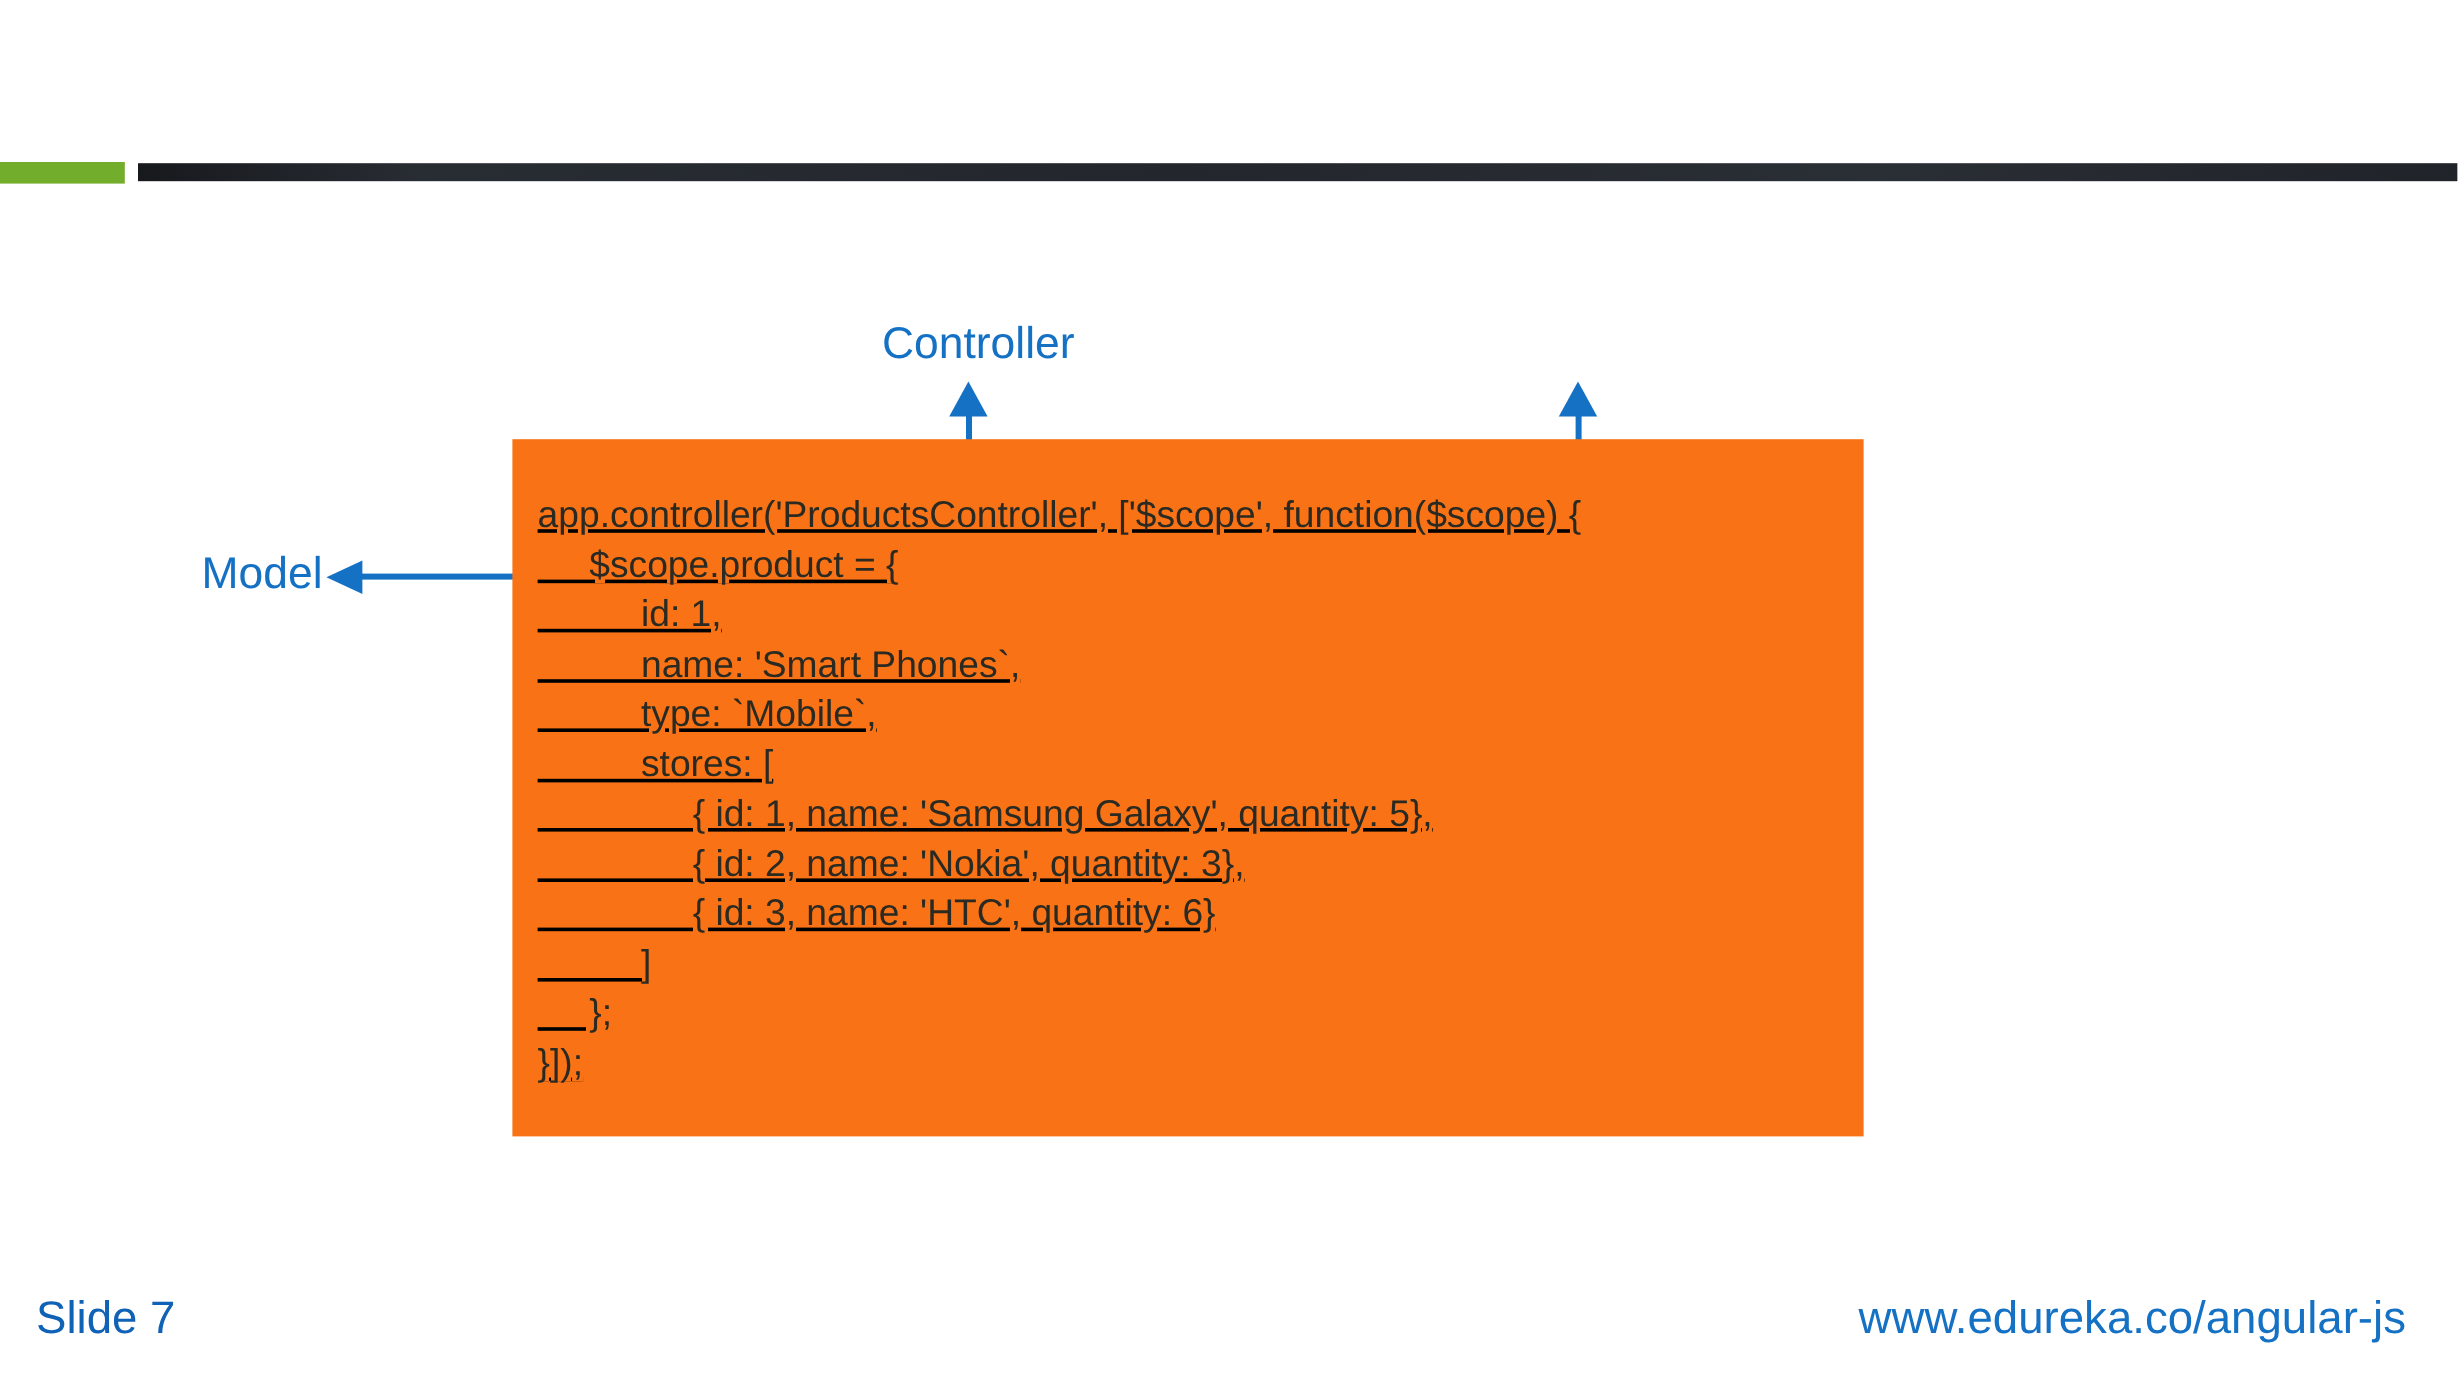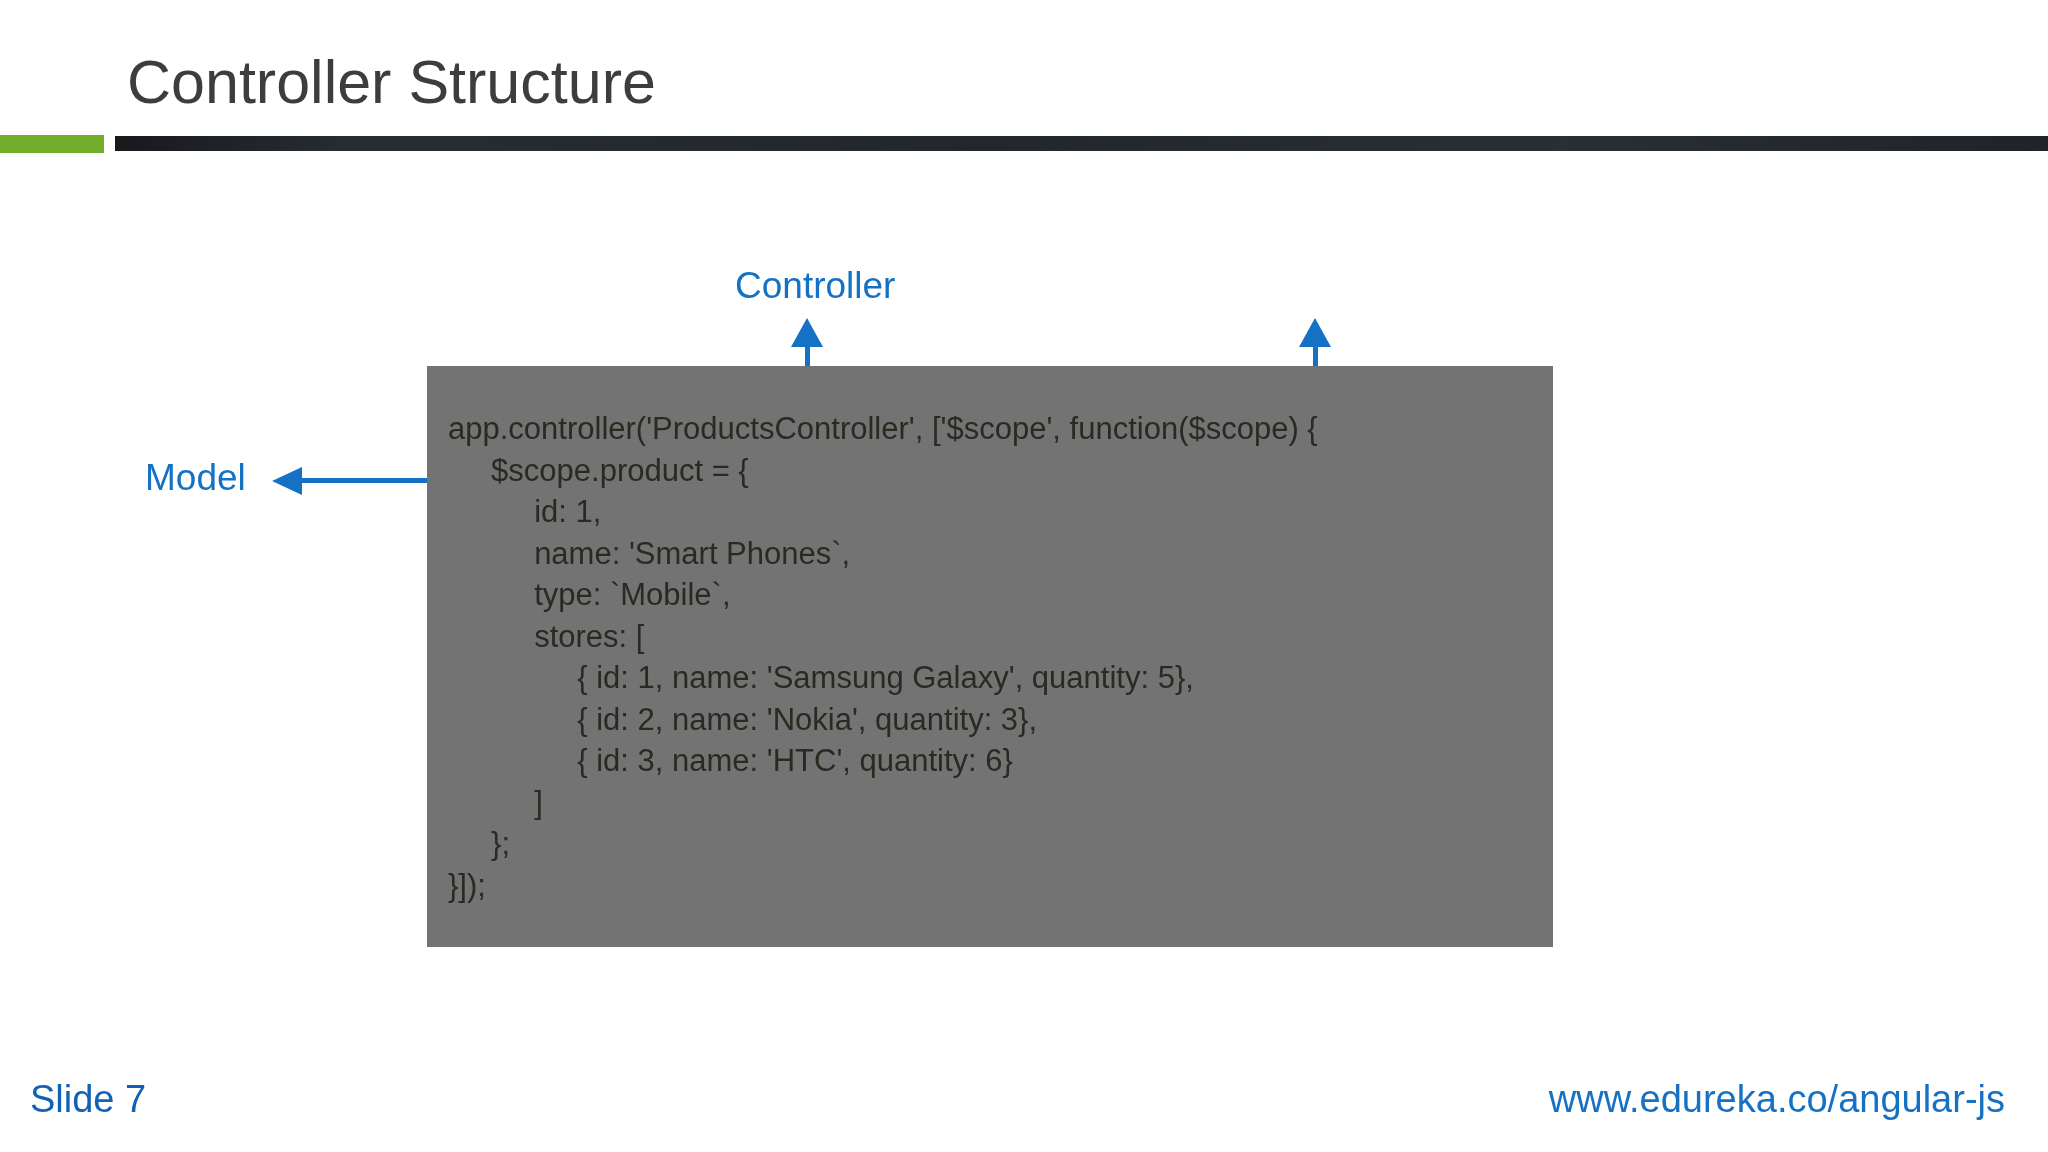--- a/index.html
+++ b/index.html
@@ -19,36 +19,37 @@
     background: #72ad2b;
   }
   .dark-bar {
     position: absolute; left: 115px; top: 136px; width: 1933px; height: 15px;
     background: linear-gradient(90deg, #17191d 0%, #282c33 12%, #23272d 45%, #2a2e35 75%, #202329 100%);
   }
 
   
   .code-block {
     position: absolute; left: 427px; top: 366px; width: 1126px; height: 581px;
-    background: #737373;
+    background: #f97316;
+    text-decoration: underline;
   }
   .code-block pre {
     margin: 0; padding: 42px 10px 0 21px;
     font-family: "Liberation Sans", "DejaVu Sans", sans-serif;
     font-size: 31px; line-height: 41.5px;
     color: #2a2a22; white-space: pre;
   }
 
   
   .callout {
     position: absolute; color: #1571c4; font-size: 37px; line-height: 40px; font-weight: 400;
   }
   .label-controller { left: 735px; top: 266px; }
   .label-scope      { left: 1212px; top: 266px; }
-  .label-model      { left: 145px; top: 458px; }
+  .label-model      { left: 168px; top: 458px; }
 
   
   .arrow-part { position: absolute; }
   .tri-up {
     width: 0; height: 0;
     border-left: 16px solid transparent; border-right: 16px solid transparent;
     border-bottom: 29px solid #1571c4;
   }
   .tri-left {
     width: 0; height: 0;
@@ -74,21 +75,20 @@
   .footer-url {
     position: absolute; right: 43px; top: 1078px;
     color: #1571c4; font-size: 38px; text-decoration: none; cursor: pointer;
   }
 </style>
 </head>
 <body>
 
 <div class="slide">
 
-  <h1 class="title">Controller Structure</h1>
   <div class="green-bar"></div>
   <div class="dark-bar"></div>
 
   <div class="callout label-controller">Controller</div>
   <div class="callout label-model">Model</div>
 
   <div class="arrow-part tri-up" id="controller-tri"></div>
   <div class="arrow-part vline" id="controller-line"></div>
 
   <div class="arrow-part tri-up" id="scope-tri"></div>

